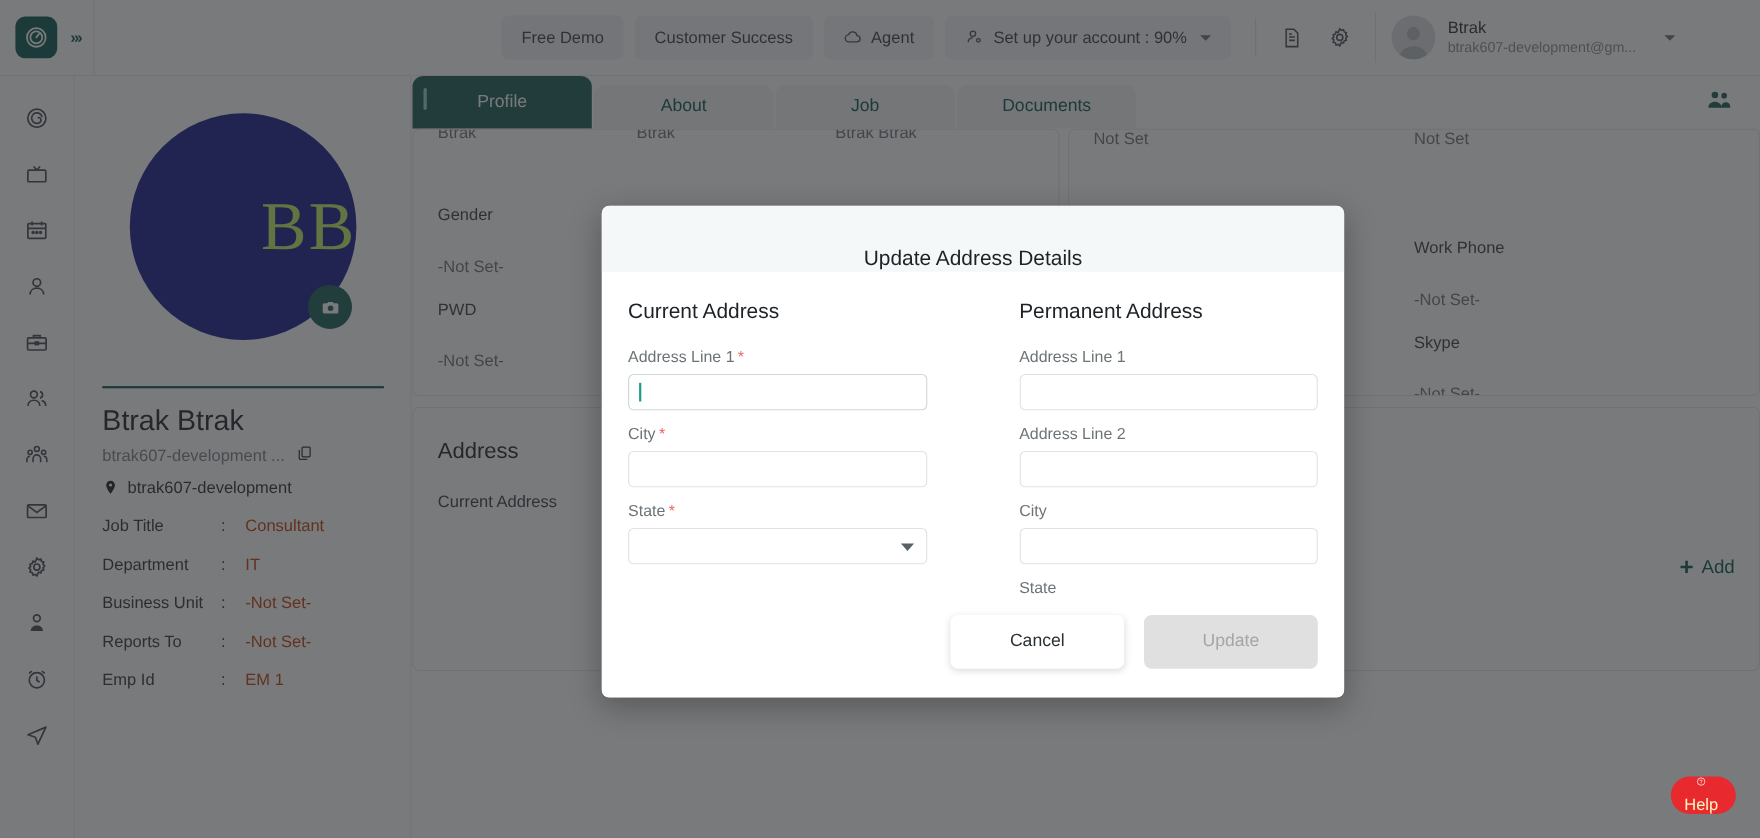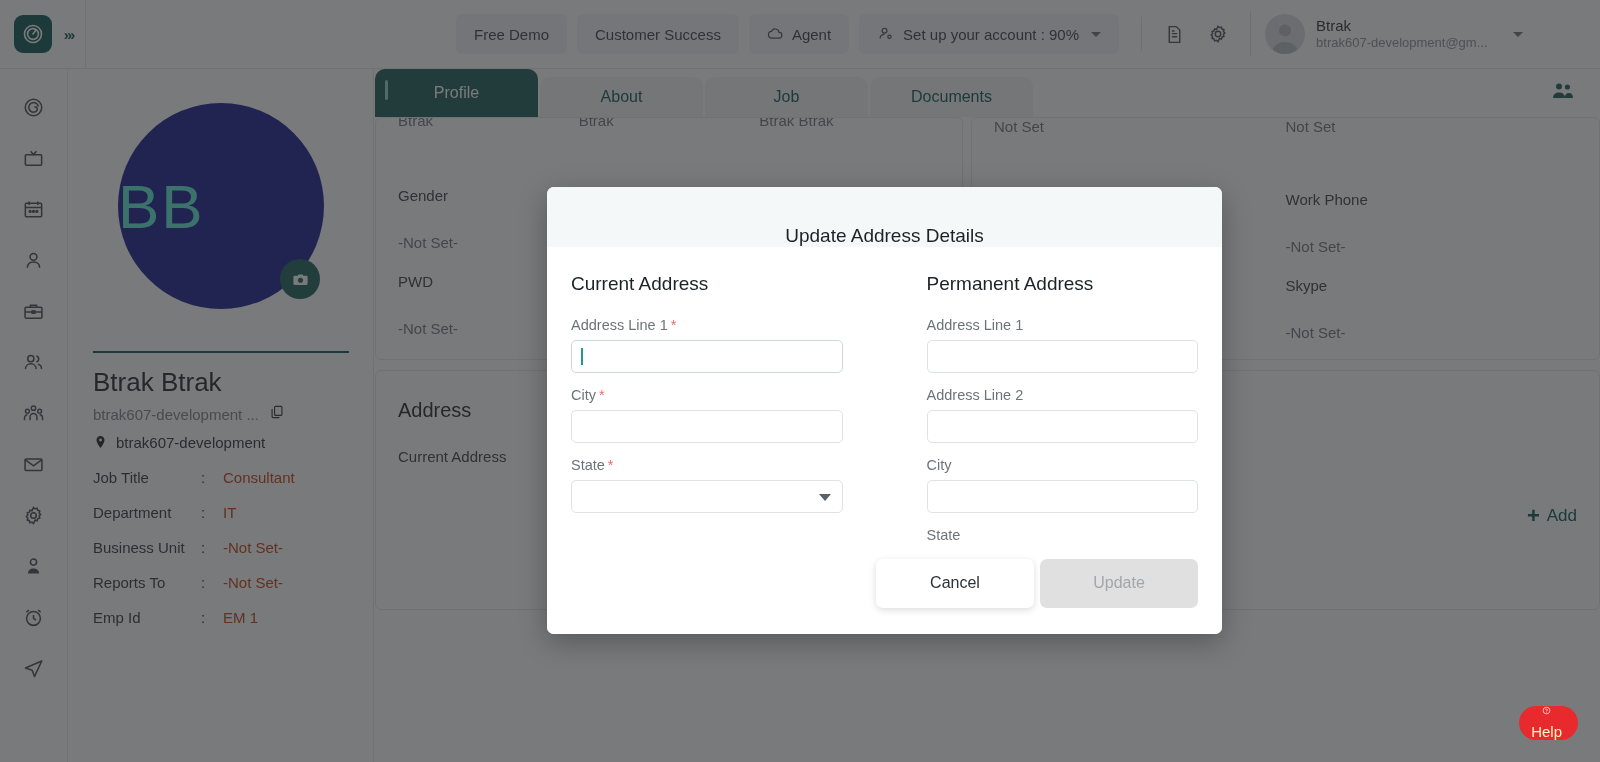--- a/index.html
+++ b/index.html
@@ -74,22 +74,22 @@
   }
 
   
   .profile-card {
     position: absolute; top: 69px; left: 69px; width: 305px; bottom: 0;
     background: #ffffff; border-right: 1px solid #e9ebed; padding: 26px 24px 0 24px;
   }
   .avatar-wrap { position: relative; width: 206px; height: 206px; margin: 8px auto 0 auto; }
   .avatar-big {
     width: 206px; height: 206px; border-radius: 50%; background: #181c8f;
-    display: flex; align-items: center; justify-content: flex-start;
-    color: #5eead4; font-size: 62px; letter-spacing: 2px;
+    display: flex; align-items: center; justify-content: flex-end;
+    color: #bef264; font-size: 62px; letter-spacing: 2px; font-family: Liberation Serif, serif;
   }
   .cam-badge {
     position: absolute; right: 4px; bottom: 10px; width: 40px; height: 40px; border-radius: 50%;
     background: #1a6158; display: flex; align-items: center; justify-content: center;
     color: #ffffff; cursor: pointer;
   }
   .card-rule { height: 2px; background: #0d5850; margin: 42px 0 0 0; }
   .card-name { font-size: 26px; color: #22282c; margin-top: 14px; font-weight: 400; }
   .card-mail-row { display: flex; align-items: center; gap: 10px; margin-top: 6px; }
   .card-mail { font-size: 15px; color: #7d858a; }
@@ -185,21 +185,21 @@
   .sel {
     width: 100%; height: 33px; border: 1px solid #dfe3e6; border-radius: 5px; background: #ffffff;
   }
   .sel-arrow {
     position: absolute; right: 12px; top: 14px; width: 0; height: 0;
     border-left: 6px solid transparent; border-right: 6px solid transparent;
     border-top: 7px solid #5a6166;
   }
   .modal-foot {
     position: absolute; left: 0; right: 0; bottom: 0; height: 86px;
-    display: flex; align-items: center; justify-content: flex-end; gap: 6px;
+    display: flex; align-items: center; justify-content: flex-end; gap: 18px;
     padding: 0 24px 16px 0; background: #ffffff; z-index: 5;
   }
   .btn-cancel {
     width: 158px; height: 49px; border-radius: 7px; background: #ffffff; border: none;
     color: #2b3135; font-size: 16px; cursor: pointer; font-family: "Liberation Sans", sans-serif;
     box-shadow: 0 2px 7px rgba(0,0,0,0.14);
   }
   .btn-update {
     width: 158px; height: 49px; border-radius: 7px; background: #e0e0e0; border: none;
     color: #a2a6a9; font-size: 16px; cursor: default; font-family: "Liberation Sans", sans-serif;
@@ -485,21 +485,21 @@
 
       <div class="panel panel-b">
         <div class="grid2" style="padding-top:0">
           <div class="fld">
             <div class="val" style="margin-top:0">Not Set</div>
           </div>
           <div class="fld">
             <div class="val" style="margin-top:0">Not Set</div>
           </div>
         </div>
-        <div class="grid2" style="margin-top:56px">
+        <div class="grid2" style="margin-top:82px">
           <div class="fld">
             <div class="lbl">Mobile Phone</div>
             <div class="val">-Not Set-</div>
           </div>
           <div class="fld">
             <div class="lbl">Work Phone</div>
             <div class="val">-Not Set-</div>
           </div>
         </div>
         <div class="grid2" style="margin-top:22px">

